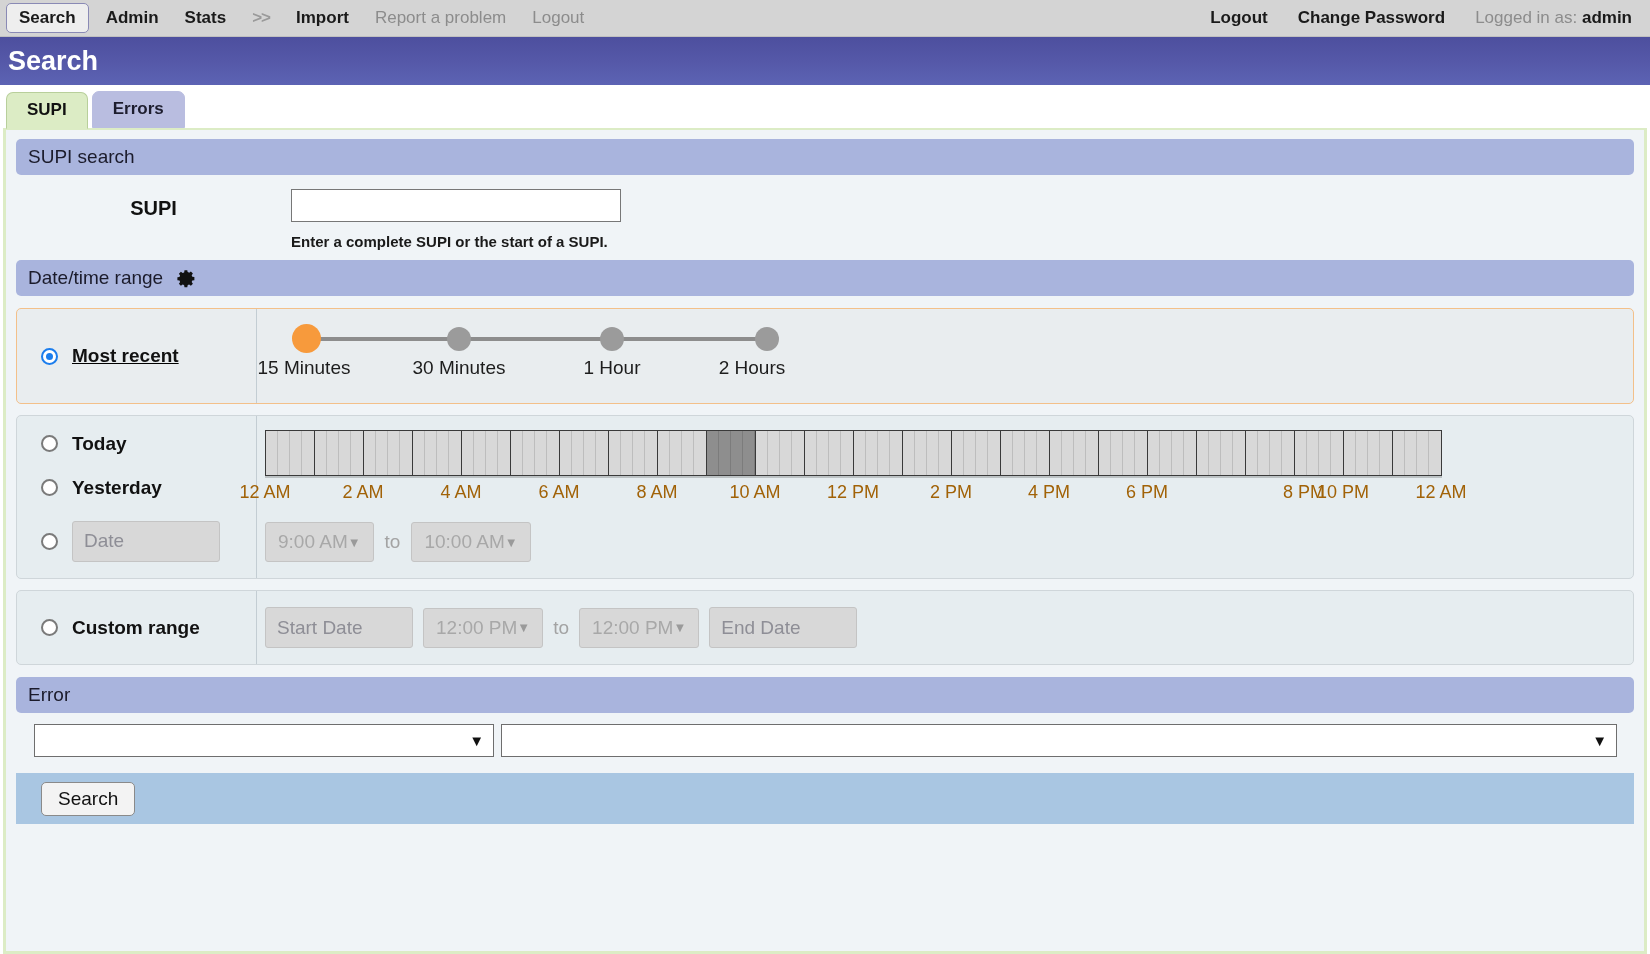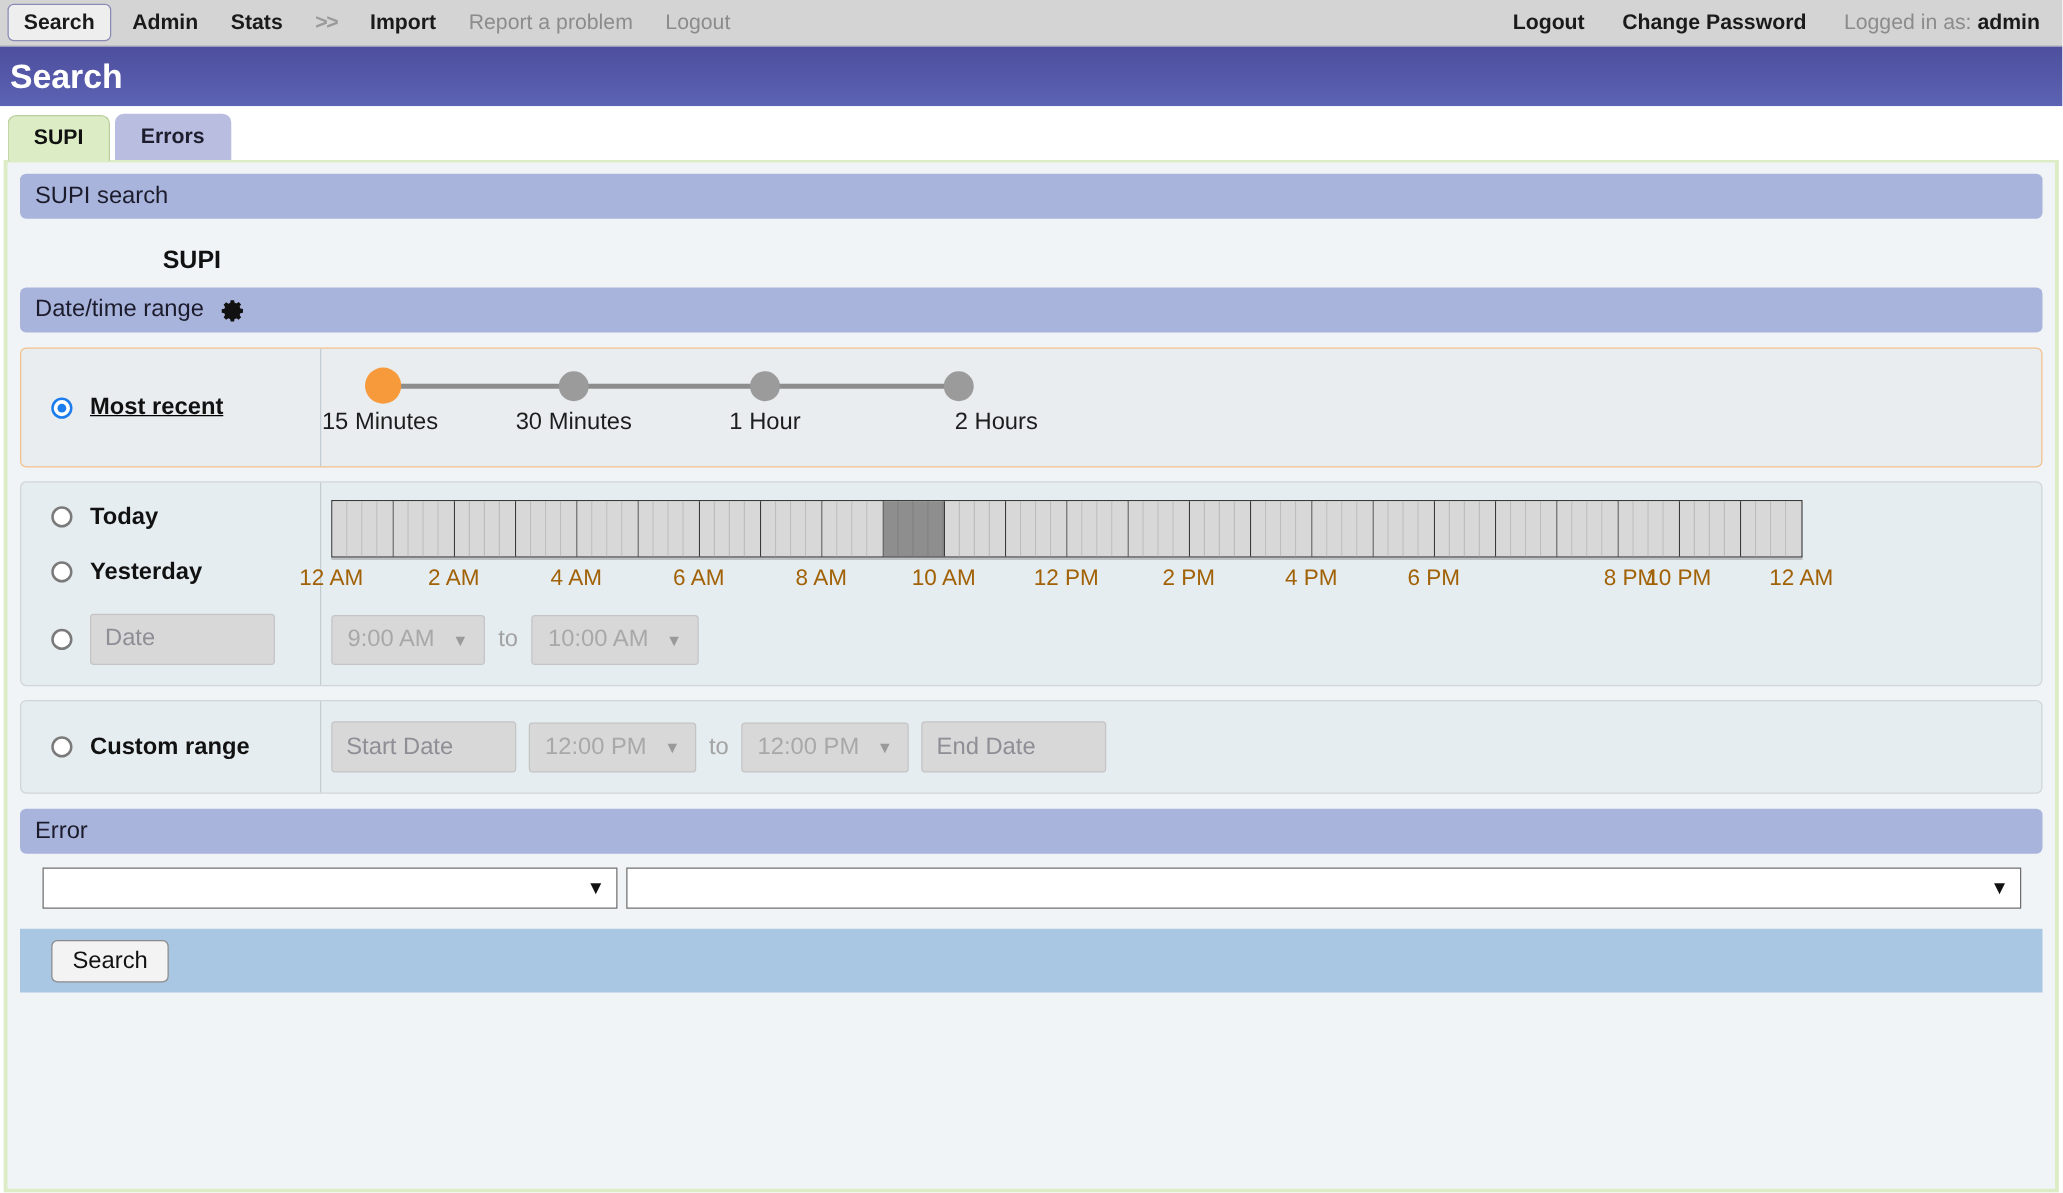--- a/index.html
+++ b/index.html
@@ -227,21 +227,21 @@
   
   .cust-row {
     display: flex; align-items: center; gap: 11px;
     padding: 10px 0 16px 8px;
   }
   .cust-text { font-size: 19px; color: #a3a3a3; }
   .sel-fake {
     background: #d8d8d8; border: 1px solid #c4c4c4; border-radius: 3px;
     color: #a8a8a8; font-size: 19px;
     height: 40px; display: flex; align-items: center;
-    padding: 0 12px; gap: 14px; cursor: pointer;
+    padding: 0 12px; cursor: pointer;
   }
   .sel-fake .cv { font-size: 13px; color: #9a9a9a; }
   .to-text { font-size: 19px; color: #a3a3a3; }
   .date-btn {
     background: #d8d8d8; border: 1px solid #c4c4c4; border-radius: 3px;
     color: #8e8e96; font-size: 19px;
     width: 148px; height: 41px;
     display: flex; align-items: center; padding: 0 11px;
     cursor: text;
   }
@@ -308,20 +308,24 @@
 </div>
 
 <div class="panel">
 
   <div class="sect-head">
     <span>SUPI search</span>
   </div>
 
   <div class="supi-row">
     <div class="supi-label">SUPI</div>
+    <div class="supi-field">
+      <input class="supi-input" type="text" placeholder="" style="">
+      <div class="supi-hint">Enter a complete SUPI or the start of a SUPI.</div>
+    </div>
   </div>
 
   <div class="sect-head">
     <span>Date/time range</span>
     <span class="gear">
       <svg viewBox="0 0 24 24" width="21" height="21" aria-hidden="true">
         <path fill="#111" d="M12 8.2a3.8 3.8 0 1 0 0 7.6 3.8 3.8 0 0 0 0-7.6zm0 5.6a1.8 1.8 0 1 1 0-3.6 1.8 1.8 0 0 1 0 3.6z"></path>
         <path fill="#111" d="M21 13.6v-3.2l-2.4-.4a6.9 6.9 0 0 0-.7-1.7l1.4-2-2.3-2.3-2 1.4a6.9 6.9 0 0 0-1.7-.7L12.9 2.6h-3.2L9.3 5a6.9 6.9 0 0 0-1.7.7l-2-1.4L3.3 6.6l1.4 2a6.9 6.9 0 0 0-.7 1.7l-2.4.4v3.2l2.4.4c.16.6.4 1.17.7 1.7l-1.4 2 2.3 2.3 2-1.4c.53.3 1.1.54 1.7.7l.4 2.4h3.2l.4-2.4c.6-.16 1.17-.4 1.7-.7l2 1.4 2.3-2.3-1.4-2c.3-.53.54-1.1.7-1.7l2.4-.4z"></path>
       </svg>
     </span>
@@ -340,21 +344,21 @@
         <div class="slider-area">
           <div class="slider-track"></div>
           <div class="dot sel" style="left:35px"></div>
           <div class="dot" style="left:190px"></div>
           <div class="dot" style="left:343px"></div>
           <div class="dot" style="left:498px"></div>
           <div class="slider-labels">
             <span style="left:47px">15 Minutes</span>
             <span style="left:202px">30 Minutes</span>
             <span style="left:355px">1 Hour</span>
-            <span style="left:540px">2 Hours</span>
+            <span style="left:495px">2 Hours</span>
           </div>
         </div>
       </div>
     </div>
 
     <div class="dt-block">
       <div class="dt-left">
         <div class="radio-line">
           <span class="radio"></span>
           <span class="radio-label">Today</span>

